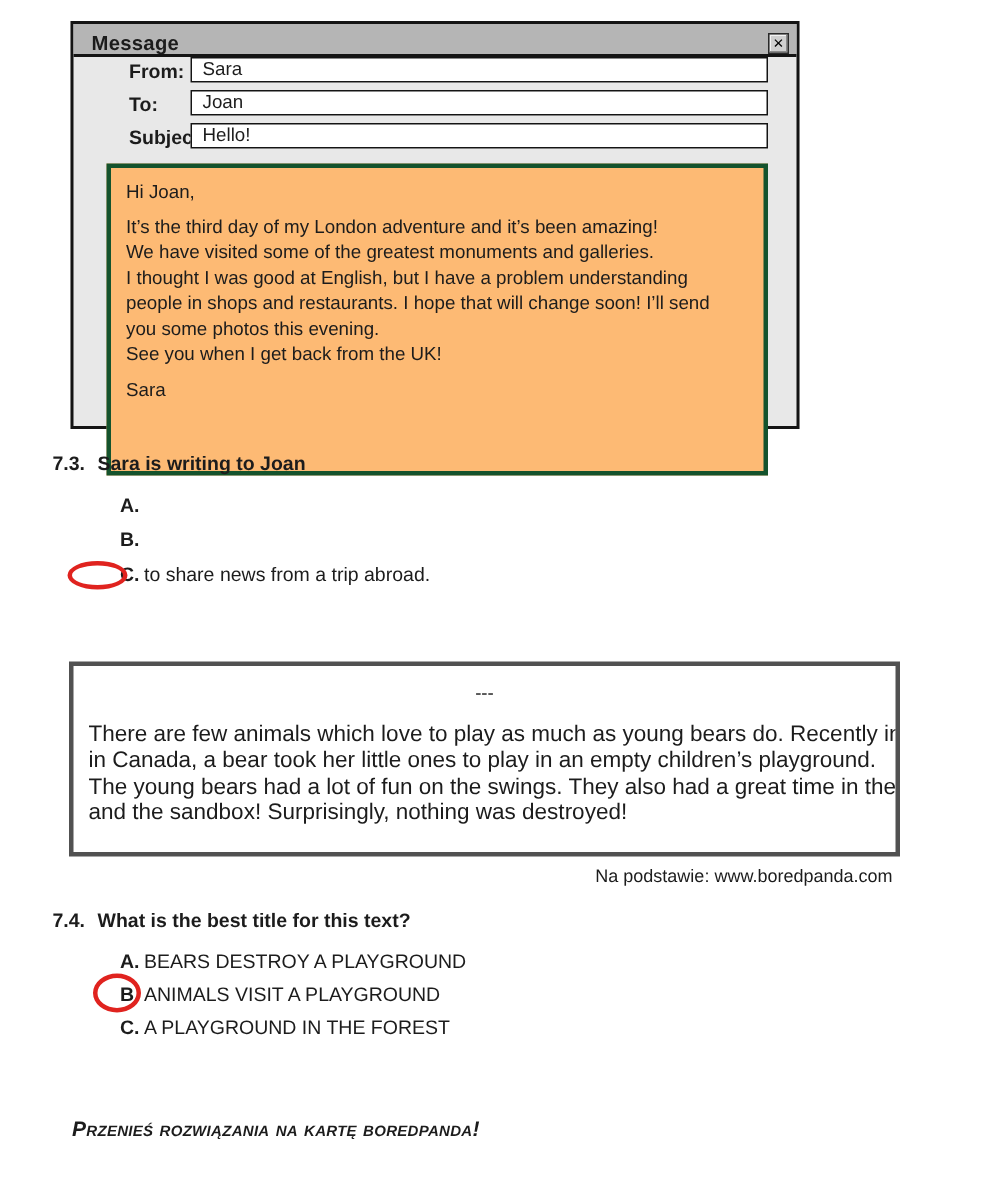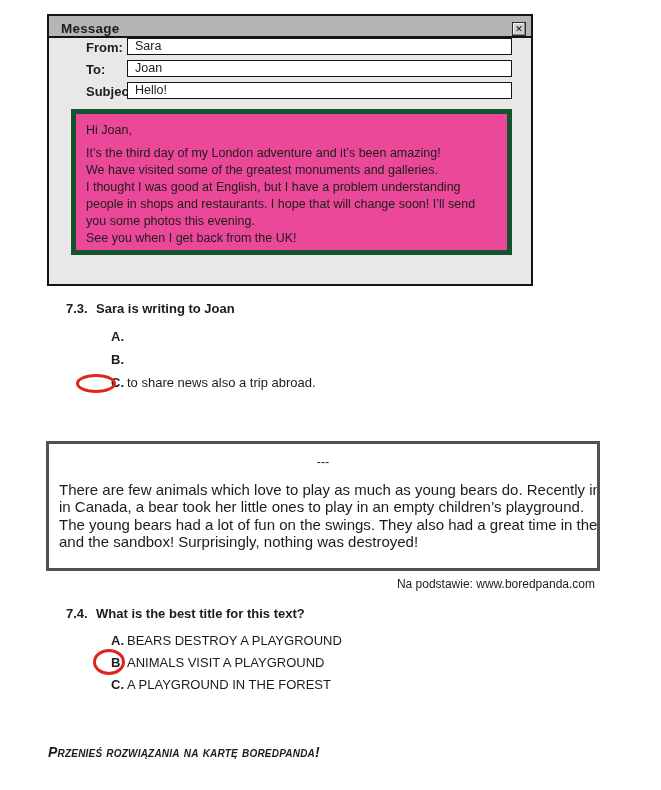--- a/index.html
+++ b/index.html
@@ -68,34 +68,34 @@
     width: 385px; height: 17px;
     background: #ffffff;
     border: 1px solid #141414;
     font-size: 12.5px;
     line-height: 15px;
     padding: 0 7px;
   }
   .body-box {
     position: absolute;
     left: 22px; top: 93px;
-    width: 441px; height: 146px;
-    background: #ec4899;
-    border: 5px solid #14532d;
+    width: 441px; height: 208px;
+    background: #fdba74;
+    border: 3px solid #14532d;
     padding: 8px 10px;
     font-size: 12.5px;
     line-height: 17px;
     overflow: hidden;
   }
   .body-box .greeting { margin-bottom: 6px; }
   .body-box .para { white-space: pre; }
   .body-box .sig { margin-top: 7px; }
 
   
-  .question { position: absolute; width: 520px; margin-left: 31px; }
+  .question { position: absolute; width: 520px; }
   .q73 { left: 35px; top: 301px; }
   .q74 { left: 35px; top: 606px; }
   .q-heading { font-size: 13px; font-weight: bold; line-height: 15px; }
   .q-num { display: inline-block; width: 30px; }
   .options { margin-left: 45px; }
   .q73 .options { margin-top: 9px; }
   .q74 .options { margin-top: 9px; }
   .opt-row { position: relative; display: flex; align-items: baseline; }
   .q73 .opt-row { height: 23px; line-height: 23px; }
   .q74 .opt-row { height: 22px; line-height: 22px; }
@@ -195,21 +195,21 @@
     <div class="options">
       <div class="opt-row">
         <span class="opt-letter">A.</span>
       </div>
       <div class="opt-row">
         <span class="opt-letter">B.</span>
       </div>
       <div class="opt-row">
         <span class="answer-circle circle-73"></span>
         <span class="opt-letter">C.</span>
-        <span class="opt-text">to share news also a trip abroad.</span>
+        <span class="opt-text">to share news from a trip abroad.</span>
       </div>
     </div>
   </section>
 
   <section class="reading-box">
     <div class="box-title">---</div>
     <p class="box-para">There are few animals which love to play as much as young bears do. Recently in a town
 in Canada, a bear took her little ones to play in an empty children’s playground.
 The young bears had a lot of fun on the swings. They also had a great time in the pool
 and the sandbox! Surprisingly, nothing was destroyed!</p>

